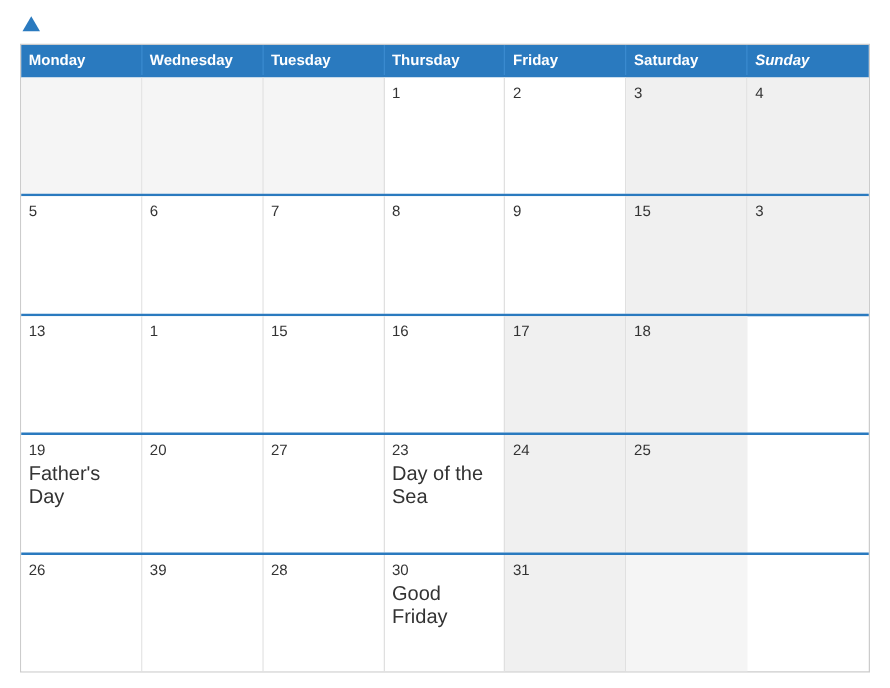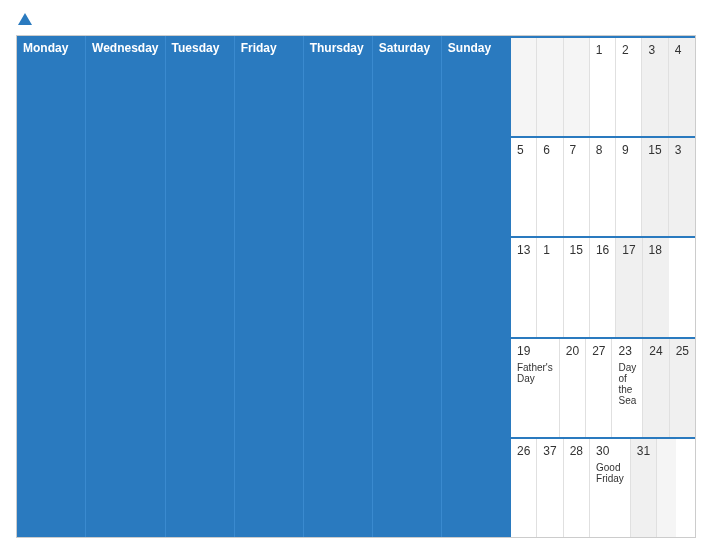--- a/index.html
+++ b/index.html
@@ -60,38 +60,39 @@
     }
     .country {
       font-size: 14px;
       color: #333;
       text-align: right;
       min-width: 60px;
     }
     .calendar {
       flex: 1;
       display: flex;
-      flex-direction: row;
+      flex-direction: column;
       border: 1px solid #ccc;
     }
     .cal-header {
       display: grid;
       grid-template-columns: repeat(7, 1fr);
       background: #2a7abf;
     }
     .cal-header-cell {
       color: #fff;
       font-size: 12px;
       font-weight: bold;
       padding: 5px 6px;
       text-align: left;
       border-right: 1px solid #3a8acf;
     }
     .cal-header-cell:last-child {
       border-right: none;
+      font-style: italic;
     }
     .cal-body {
       display: flex;
       flex-direction: column;
       flex: 1;
     }
     .cal-row {
       display: grid;
       grid-template-columns: repeat(7, 1fr);
       flex: 1;
@@ -115,21 +116,21 @@
     }
     .cal-cell.shaded {
       background: #f0f0f0;
     }
     .day-num {
       font-size: 12px;
       color: #333;
       margin-bottom: 2px;
     }
     .holiday {
-      font-size: 10px;
+      font-size: 16px;
       color: #333;
       margin-top: 2px;
     }
   </style>
 </head>
 <body>
 
 <div class="page">
   <div class="header">
     <div class="logo">
@@ -140,22 +141,22 @@
     </div>
     <div class="title"></div>
     <div class="country"></div>
   </div>
 
   <div class="calendar">
     <div class="cal-header">
       <div class="cal-header-cell">Monday</div>
       <div class="cal-header-cell">Wednesday</div>
       <div class="cal-header-cell">Tuesday</div>
+      <div class="cal-header-cell">Thursday</div>
       <div class="cal-header-cell">Friday</div>
-      <div class="cal-header-cell">Thursday</div>
       <div class="cal-header-cell">Saturday</div>
       <div class="cal-header-cell">Sunday</div>
     </div>
     <div class="cal-body" id="cal-body">
     <div class="cal-row">
           <div class="cal-cell empty"></div>
           <div class="cal-cell empty"></div>
           <div class="cal-cell empty"></div>
           <div class="cal-cell">
             <span class="day-num">1</span>
@@ -233,21 +234,21 @@
           </div>
           <div class="cal-cell shaded">
             <span class="day-num">25</span>
           </div>
         </div>
         <div class="cal-row">
           <div class="cal-cell">
             <span class="day-num">26</span>
           </div>
           <div class="cal-cell">
-            <span class="day-num">37</span>
+            <span class="day-num">39</span>
           </div>
           <div class="cal-cell">
             <span class="day-num">28</span>
           </div>
           <div class="cal-cell">
             <span class="day-num">30</span>
             <span class="holiday">Good Friday</span>
           </div>
           <div class="cal-cell shaded">
             <span class="day-num">31</span>

